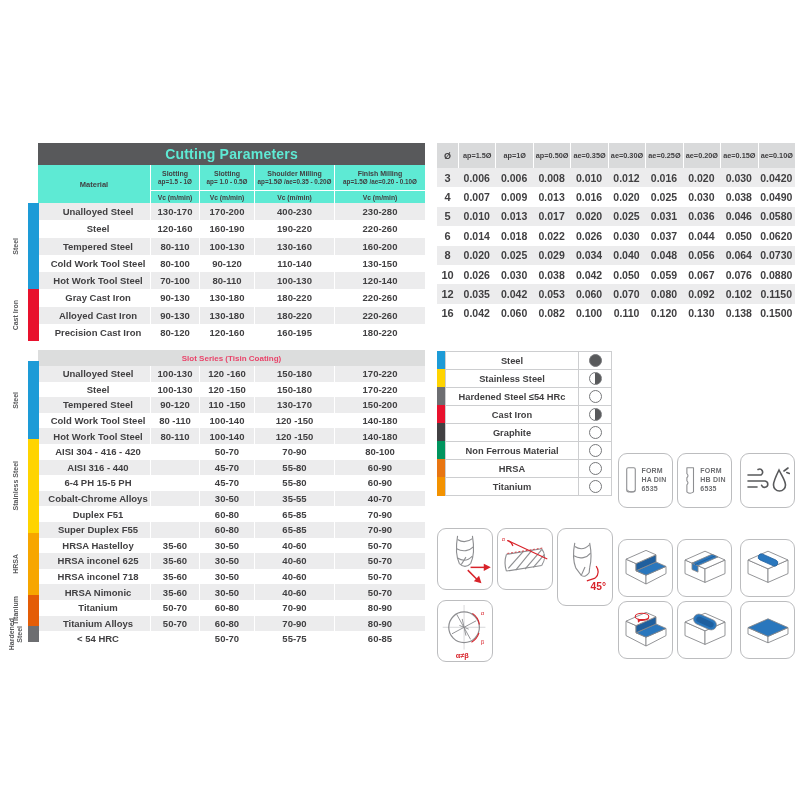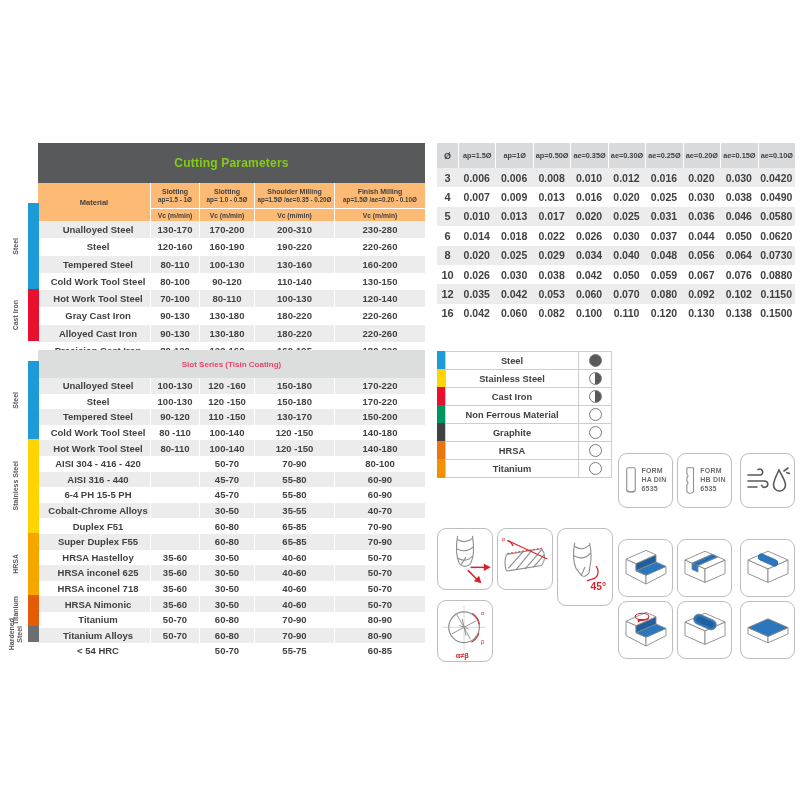--- a/index.html
+++ b/index.html
@@ -4,46 +4,46 @@
 <style>
   html,body{margin:0;padding:0;}
   body{
     width:800px;height:800px;background:#ffffff;position:relative;
     font-family:"Liberation Sans", sans-serif;color:#414042;
     -webkit-font-smoothing:antialiased;
   }
   .abs{position:absolute;}
   
   .titlebar{
-    height:40px;background:#58595b;color:#84cc16;font-size:12px;font-weight:bold;
+    height:22px;background:#58595b;color:#5eead4;font-size:14px;font-weight:bold;
     display:flex;align-items:center;justify-content:center;letter-spacing:.2px;
   }
   
   #cp{left:38px;top:143px;width:387px;}
   .cp-grid{display:grid;grid-template-columns:112px 49px 55px 80px 91px;}
   .cp-head{grid-template-rows:25px 13px;background:#fff;}
-  .hcell{background:#fdba74;display:flex;flex-direction:column;align-items:center;justify-content:center;
+  .hcell{background:#5eead4;display:flex;flex-direction:column;align-items:center;justify-content:center;
          font-weight:bold;border-left:1px solid #fff;}
   .cp-head > :nth-child(1){grid-area:1/1/3/2;border-left:none;font-size:7.5px;}
   .cp-head > :nth-child(2){grid-area:1/2;} .cp-head > :nth-child(3){grid-area:1/3;}
   .cp-head > :nth-child(4){grid-area:1/4;} .cp-head > :nth-child(5){grid-area:1/5;}
   .cp-head > :nth-child(6){grid-area:2/2;} .cp-head > :nth-child(7){grid-area:2/3;}
   .cp-head > :nth-child(8){grid-area:2/4;} .cp-head > :nth-child(9){grid-area:2/5;}
   .hname{font-size:7px;line-height:1.3;text-align:center;}
   .hrange{font-size:6.3px;line-height:1.2;text-align:center;}
   .vc{font-size:6.8px;border-top:1px solid #fff;}
   .t-row{display:grid;grid-template-columns:112px 49px 55px 80px 91px;align-items:stretch;}
   .t-row.g{background:#ececed;}
   .t-cell{display:flex;align-items:center;justify-content:center;font-size:9.5px;font-weight:bold;
           border-left:1px solid #fff;}
   .t-cell:first-child{border-left:none;margin-left:8px;}
   #cp-body .t-row{height:17.25px;}
   
   #ss{left:38px;top:350px;width:387px;}
-  .slot-band{height:28px;background:#dcdddd;color:#e9446a;font-size:8px;font-weight:bold;
+  .slot-band{height:16px;background:#dcdddd;color:#e9446a;font-size:8px;font-weight:bold;
              display:flex;align-items:center;justify-content:center;}
   #ss-body .t-row{height:15.6px;}
   
   #feed{left:437px;top:143px;width:358px;}
   .feed-grid{display:grid;grid-template-columns:21px repeat(9,1fr);}
   #feed-head{height:25px;}
   #feed-head .fh{background:#d9dadb;display:flex;align-items:center;justify-content:center;
                  font-size:7.3px;font-weight:bold;border-left:1px solid #fff;}
   #feed-head .fh:first-child{border-left:none;font-size:9px;}
   .f-row{display:grid;grid-template-columns:21px repeat(9,1fr);height:19.4px;}
@@ -96,21 +96,21 @@
     <div class="hcell vc">Vc (m/min)</div>
     <div class="hcell vc">Vc (m/min)</div>
     <div class="hcell vc">Vc (m/min)</div>
     <div class="hcell vc">Vc (m/min)</div>
   </div>
   <div id="cp-body">
       <div class="t-row g">
         <div class="t-cell">Unalloyed Steel</div>
         <div class="t-cell">130-170</div>
         <div class="t-cell">170-200</div>
-        <div class="t-cell">200-310</div>
+        <div class="t-cell">400-230</div>
         <div class="t-cell">230-280</div>
       </div>
       <div class="t-row">
         <div class="t-cell">Steel</div>
         <div class="t-cell">120-160</div>
         <div class="t-cell">160-190</div>
         <div class="t-cell">190-220</div>
         <div class="t-cell">220-260</div>
       </div>
       <div class="t-row g">
@@ -412,36 +412,43 @@
       </div>
     </div>
     <div class="lg-row">
       <div class="lg-chip" style="background: rgb(255, 212, 0);"></div>
       <div class="lg-label">Stainless Steel</div>
       <div class="lg-circ">
         <span class="circ half"></span>
       </div>
     </div>
     <div class="lg-row">
+      <div class="lg-chip" style="background: rgb(109, 110, 113);"></div>
+      <div class="lg-label">Hardened Steel ≤54 HRc</div>
+      <div class="lg-circ">
+        <span class="circ empty"></span>
+      </div>
+    </div>
+    <div class="lg-row">
       <div class="lg-chip" style="background: rgb(232, 17, 45);"></div>
       <div class="lg-label">Cast Iron</div>
       <div class="lg-circ">
         <span class="circ half"></span>
       </div>
     </div>
     <div class="lg-row">
+      <div class="lg-chip" style="background: rgb(65, 64, 66);"></div>
+      <div class="lg-label">Graphite</div>
+      <div class="lg-circ">
+        <span class="circ empty"></span>
+      </div>
+    </div>
+    <div class="lg-row">
       <div class="lg-chip" style="background: rgb(0, 148, 94);"></div>
       <div class="lg-label">Non Ferrous Material</div>
-      <div class="lg-circ">
-        <span class="circ empty"></span>
-      </div>
-    </div>
-    <div class="lg-row">
-      <div class="lg-chip" style="background: rgb(65, 64, 66);"></div>
-      <div class="lg-label">Graphite</div>
       <div class="lg-circ">
         <span class="circ empty"></span>
       </div>
     </div>
     <div class="lg-row">
       <div class="lg-chip" style="background: rgb(232, 117, 17);"></div>
       <div class="lg-label">HRSA</div>
       <div class="lg-circ">
         <span class="circ empty"></span>
       </div>

